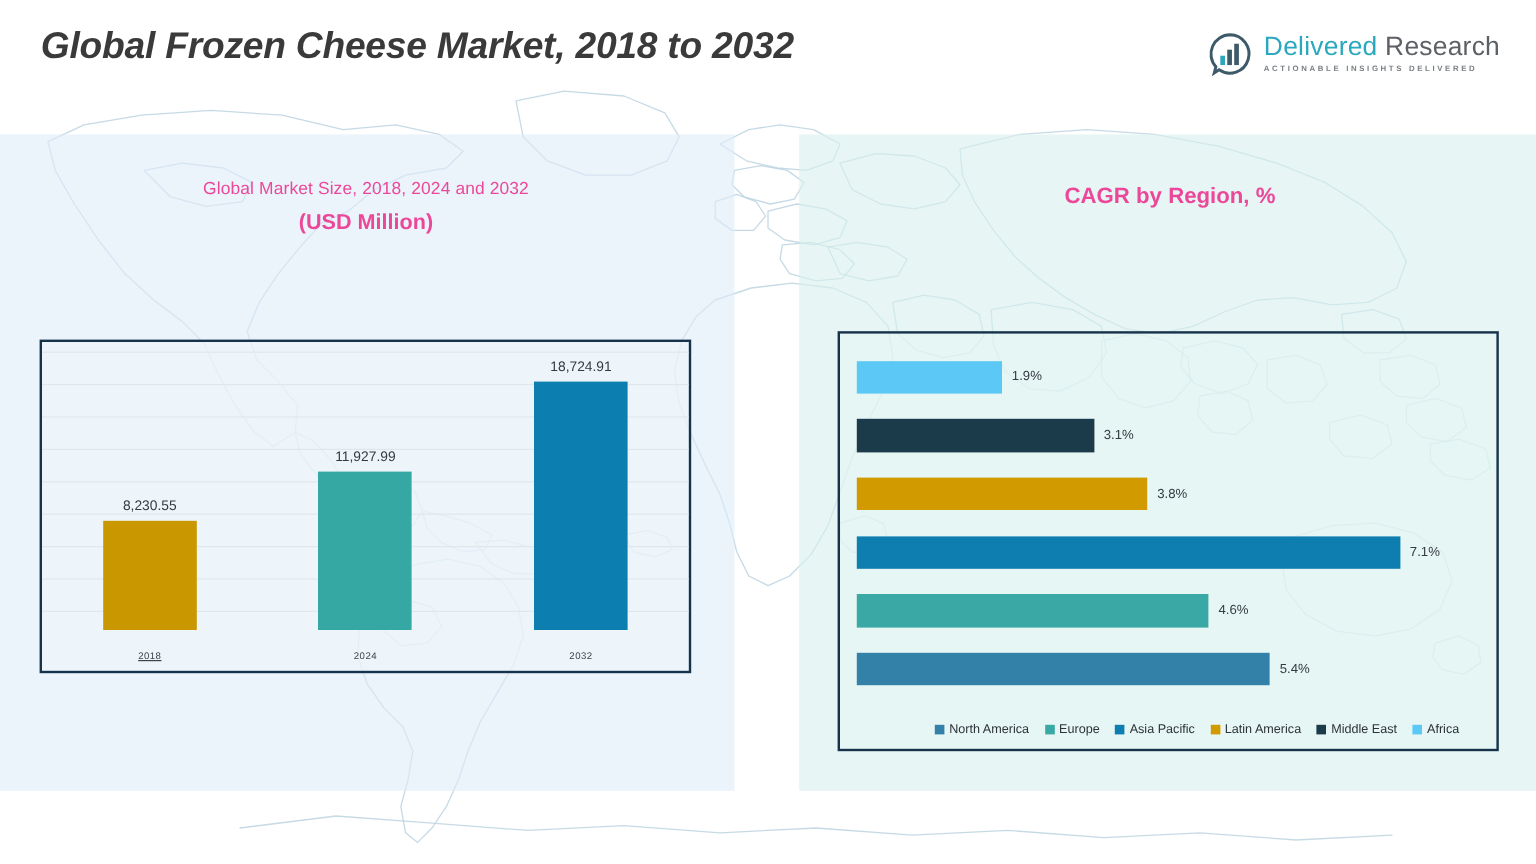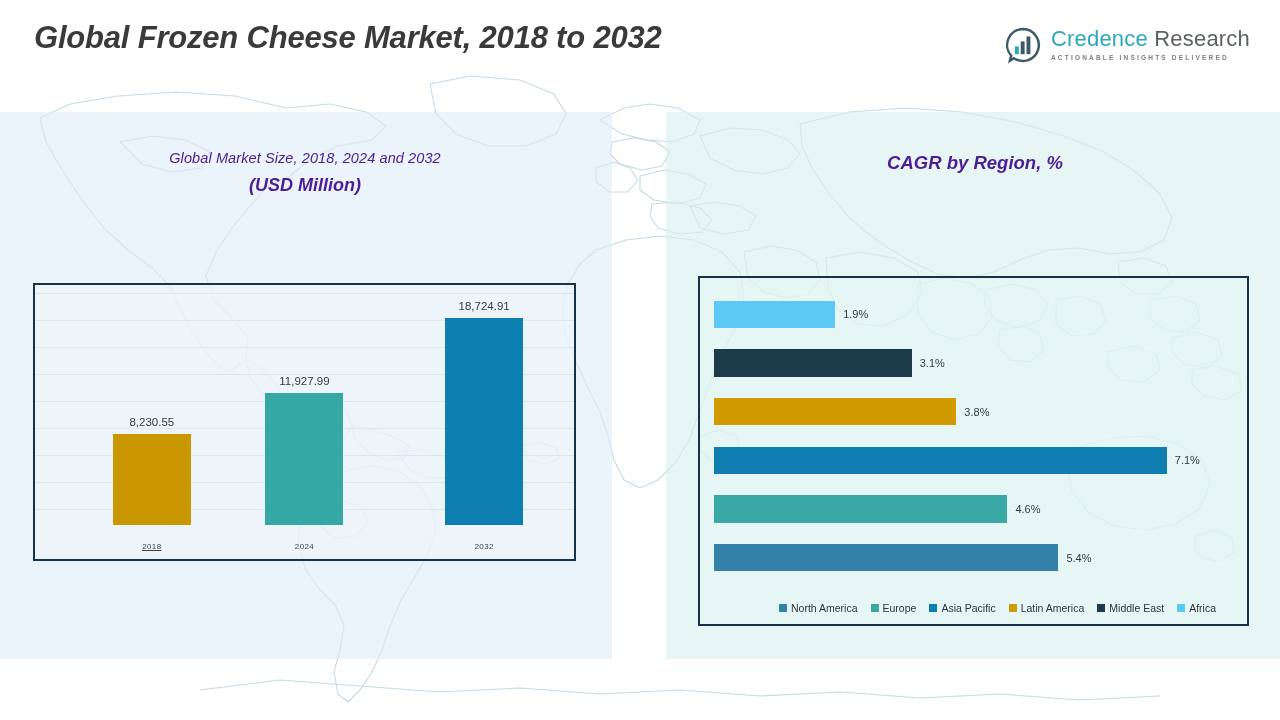--- a/index.html
+++ b/index.html
@@ -86,22 +86,21 @@
     left: 666px; top: 112px;
     width: 614px; height: 547px;
     background: rgba(216,240,238,.62);
   }
 
   
   .panel-heading {
     position: absolute;
     z-index: 4;
     text-align: center;
-    color: #4c1d95;
-    font-style: italic;
+    color: #ec4899;
   }
   .h-left { left: 30px; top: 150px; width: 550px; }
   .h-left .line1 { font-size: 14.5px; font-weight: normal; letter-spacing: .1px; }
   .h-left .line2 { font-size: 18px; font-weight: bold; margin-top: 9px; }
   .h-right { left: 700px; top: 152px; width: 550px; }
   .h-right .line1 { font-size: 18.5px; font-weight: bold; }
 
   
   .chartbox {
     position: absolute;
@@ -282,21 +281,21 @@
 
   <div class="logo">
     <svg class="logo-mark" viewBox="0 0 40 40">
       <path d="M20 3.2 A16.8 16.8 0 1 1 10.4 33.9 L6.2 36.6 L7.6 31.2 A16.8 16.8 0 0 1 20 3.2 Z" fill="none" stroke="#3d5a68" stroke-width="2.6"></path>
       <rect x="11.5" y="21.5" width="4.1" height="8.2" fill="#2aa8bd"></rect>
       <rect x="17.6" y="16.2" width="4.1" height="13.5" fill="#3d5a68"></rect>
       <rect x="23.7" y="11.0" width="4.1" height="18.7" fill="#3d5a68"></rect>
     </svg>
     <div class="logo-text">
       <div class="logo-words">
-        <span class="logo-word-1">Credence</span><span>&nbsp;</span><span class="logo-word-2">Research</span>
+        <span class="logo-word-1">Delivered</span><span>&nbsp;</span><span class="logo-word-2">Research</span>
       </div>
       <div class="logo-tag">Actionable Insights Delivered</div>
     </div>
   </div>
 </div>
 
 <div class="panel-heading h-left">
   <div class="line1">Global Market Size, 2018, 2024 and 2032</div>
   <div class="line2">(USD Million)</div>
 </div>
@@ -311,21 +310,21 @@
       <div class="gridline" style="top: 35px;"></div>
       <div class="gridline" style="top: 62px;"></div>
       <div class="gridline" style="top: 89px;"></div>
       <div class="gridline" style="top: 116px;"></div>
       <div class="gridline" style="top: 143px;"></div>
       <div class="gridline" style="top: 170px;"></div>
       <div class="gridline" style="top: 197px;"></div>
       <div class="gridline" style="top: 224px;"></div>
     </div>
   <div class="vplot" id="vplot">
-      <div class="vbar-slot" style="left: 0%; width: 33.3333%; margin-left: 27px;">
+      <div class="vbar-slot" style="left: 0%; width: 33.3333%;">
         <div class="vbar" style="height: 39.1931%; background: rgb(201, 151, 0);"></div>
         <div class="vbar-label" style="bottom: calc(39.1931% + 6px);">8,230.55</div>
         <div class="vcat" style="bottom: -26px; text-decoration: underline;">2018</div>
       </div>
       <div class="vbar-slot" style="left: 33.3333%; width: 33.3333%;">
         <div class="vbar" style="height: 56.8%; background: rgb(53, 168, 164);"></div>
         <div class="vbar-label" style="bottom: calc(56.8% + 6px);">11,927.99</div>
         <div class="vcat" style="bottom: -26px;">2024</div>
       </div>
       <div class="vbar-slot" style="left: 66.6667%; width: 33.3333%;">

